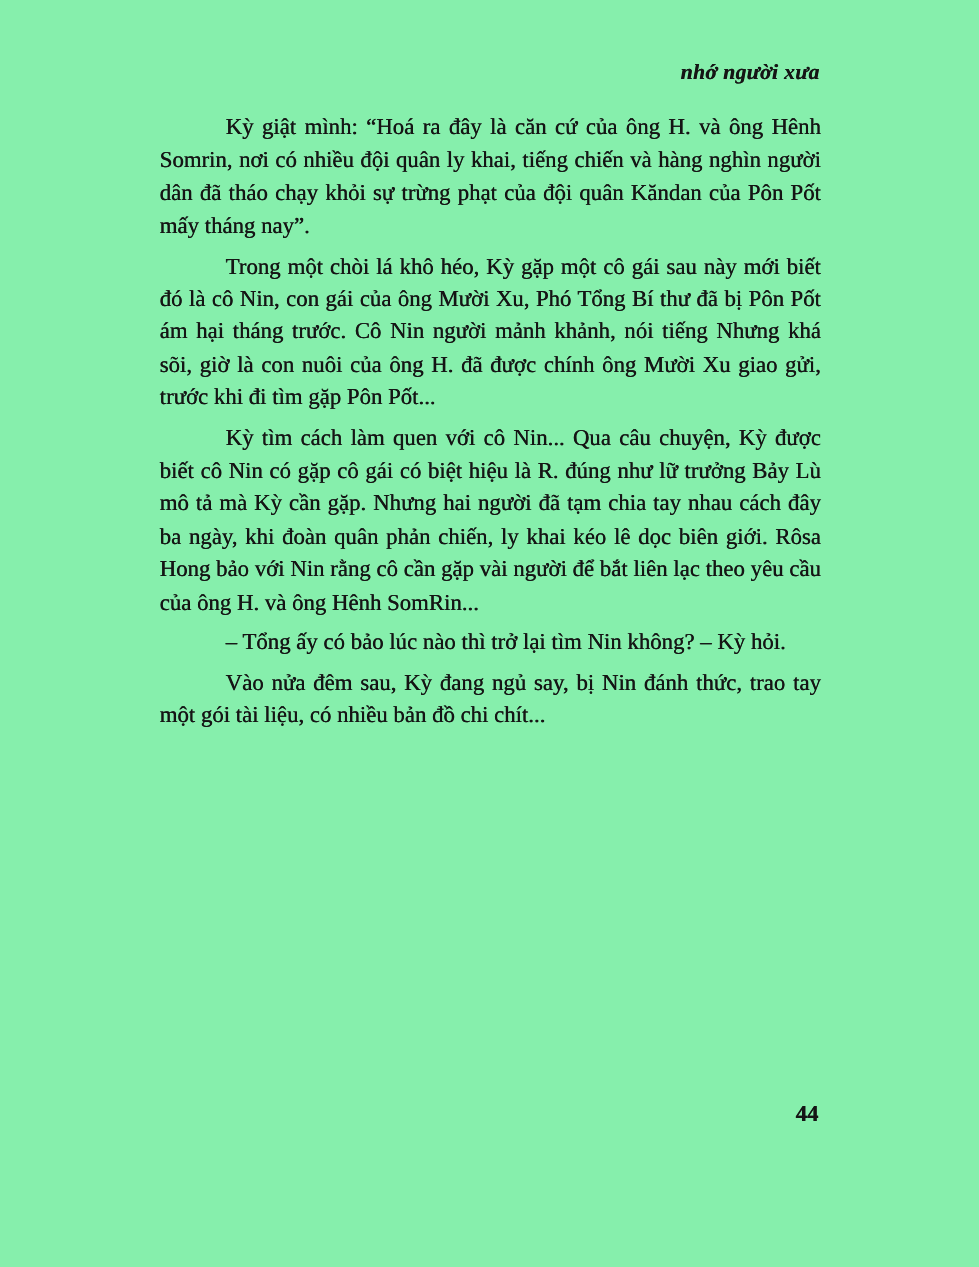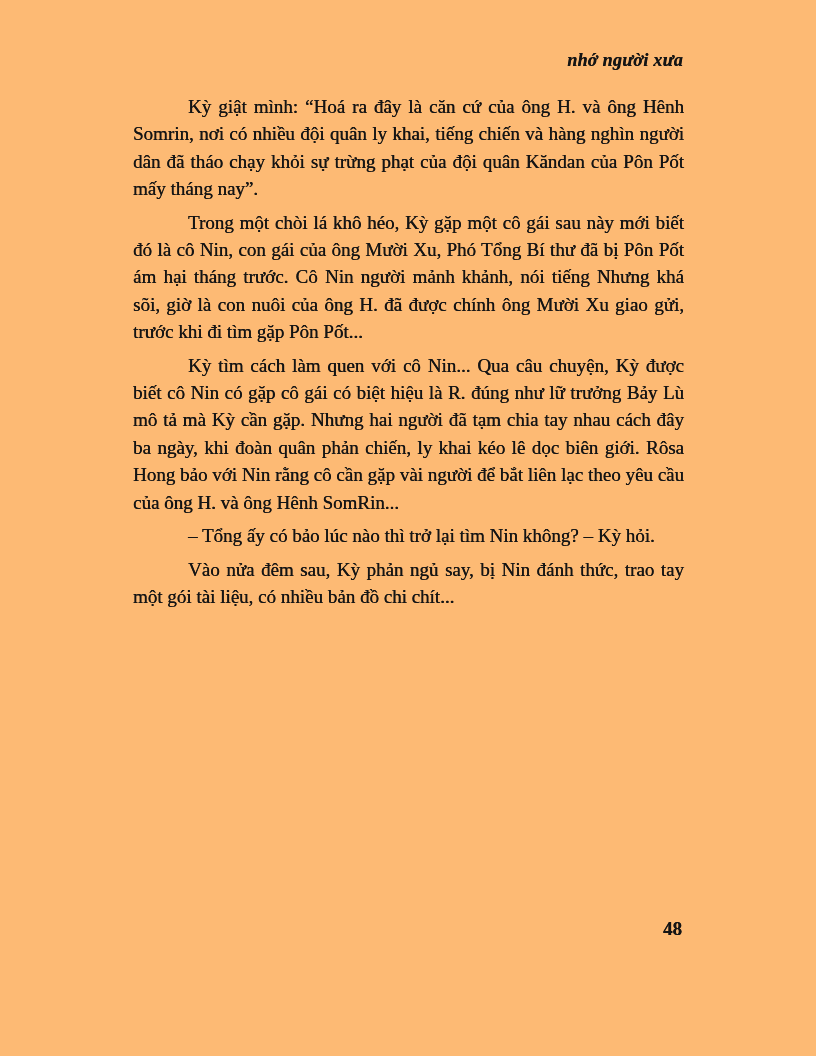--- a/index.html
+++ b/index.html
@@ -4,21 +4,21 @@
 <style>
   html, body {
     margin: 0;
     padding: 0;
     background: #ffffff;
   }
   .page {
     position: relative;
     width: 816px;
     height: 1056px;
-    background: #fdba74;
+    background: #86efac;
     font-family: "Liberation Serif", serif;
     color: #151515;
     overflow: hidden;
   }
   .running-header {
     position: absolute;
     top: 50px;
     right: 133px;
     font-size: 18px;
     font-weight: bold;
@@ -55,17 +55,17 @@
 <body>
 
 <div class="page">
   <div class="running-header">nhớ người xưa</div>
 
   <div class="body-text">
       <p class="para indent">Kỳ giật mình: “Hoá ra đây là căn cứ của ông H. và ông Hênh Somrin, nơi có nhiều đội quân ly khai, tiếng chiến và hàng nghìn người dân đã tháo chạy khỏi sự trừng phạt của đội quân Kăndan của Pôn Pốt mấy tháng nay”.</p>
       <p class="para indent">Trong một chòi lá khô héo, Kỳ gặp một cô gái sau này mới biết đó là cô Nin, con gái của ông Mười Xu, Phó Tổng Bí thư đã bị Pôn Pốt ám hại tháng trước. Cô Nin người mảnh khảnh, nói tiếng Nhưng khá sõi, giờ là con nuôi của ông H. đã được chính ông Mười Xu giao gửi, trước khi đi tìm gặp Pôn Pốt...</p>
       <p class="para indent">Kỳ tìm cách làm quen với cô Nin... Qua câu chuyện, Kỳ được biết cô Nin có gặp cô gái có biệt hiệu là R. đúng như lữ trưởng Bảy Lù mô tả mà Kỳ cần gặp. Nhưng hai người đã tạm chia tay nhau cách đây ba ngày, khi đoàn quân phản chiến, ly khai kéo lê dọc biên giới. Rôsa Hong bảo với Nin rằng cô cần gặp vài người để bắt liên lạc theo yêu cầu của ông H. và ông Hênh SomRin...</p>
       <p class="para indent">– Tổng ấy có bảo lúc nào thì trở lại tìm Nin không? – Kỳ hỏi.</p>
-      <p class="para indent">Vào nửa đêm sau, Kỳ phản ngủ say, bị Nin đánh thức, trao tay một gói tài liệu, có nhiều bản đồ chi chít...</p>
+      <p class="para indent">Vào nửa đêm sau, Kỳ đang ngủ say, bị Nin đánh thức, trao tay một gói tài liệu, có nhiều bản đồ chi chít...</p>
     </div>
 
-  <div class="page-number">48</div>
+  <div class="page-number">44</div>
 </div>
 
 </body></html>

